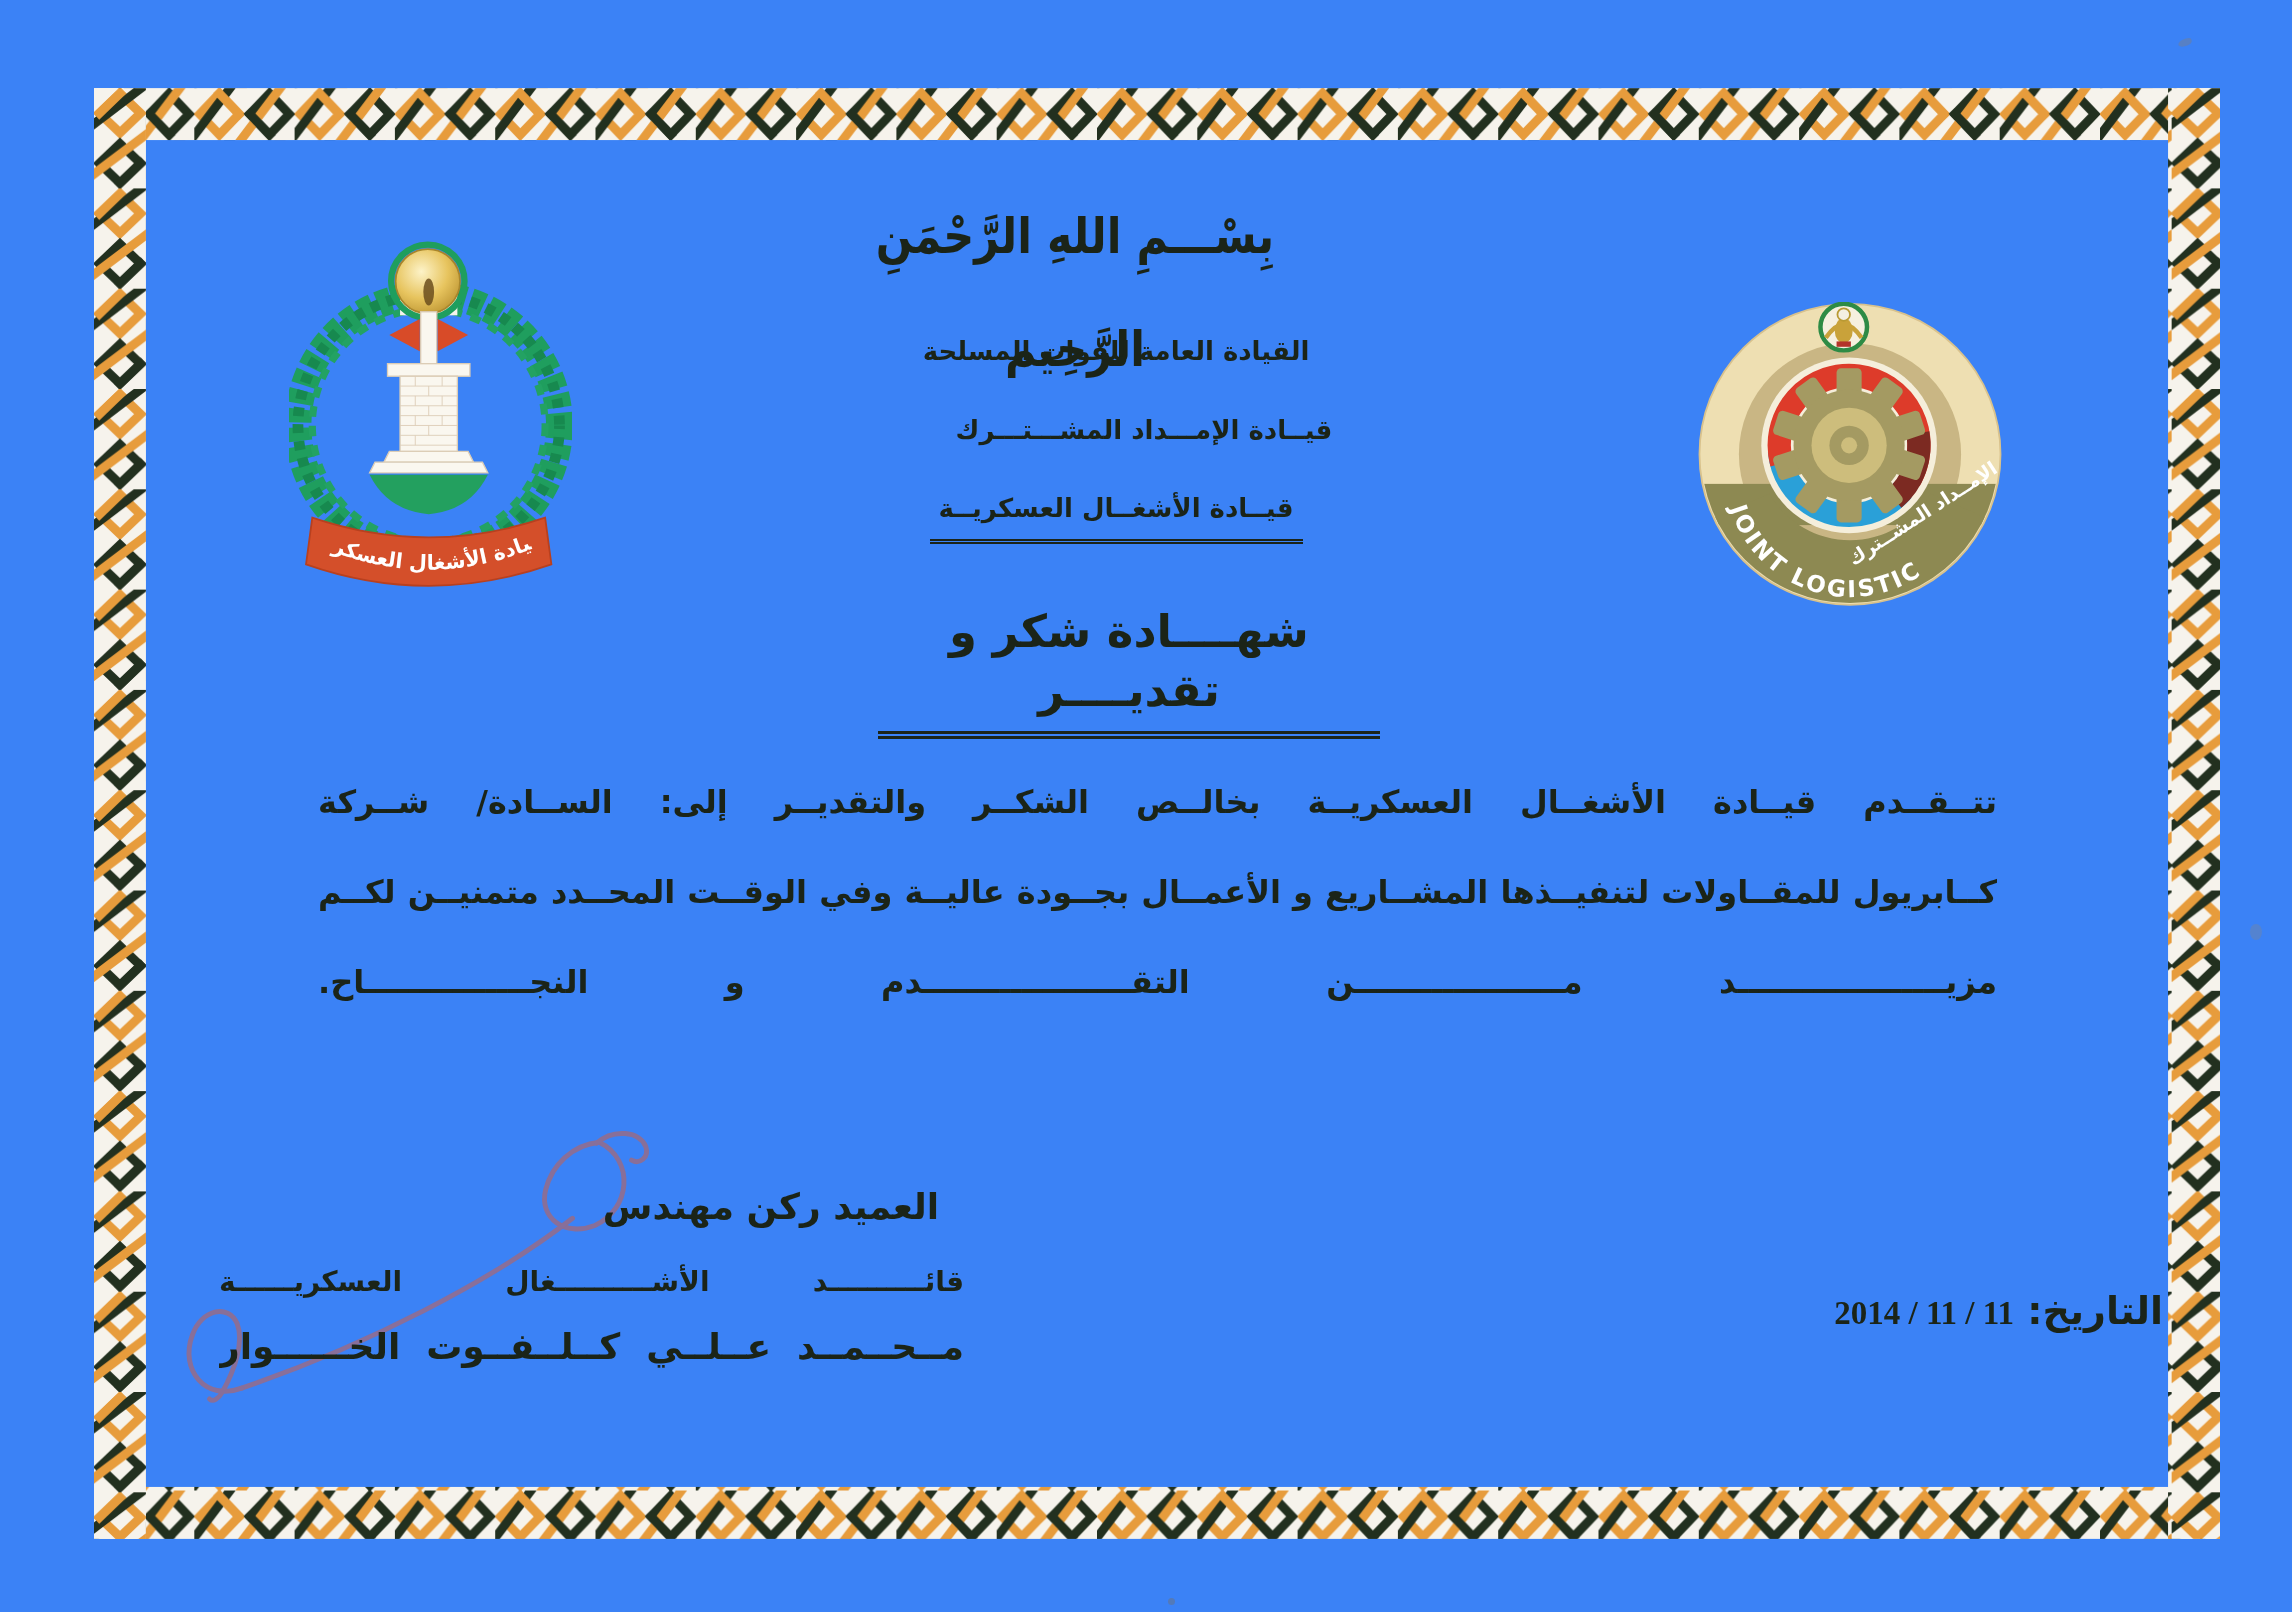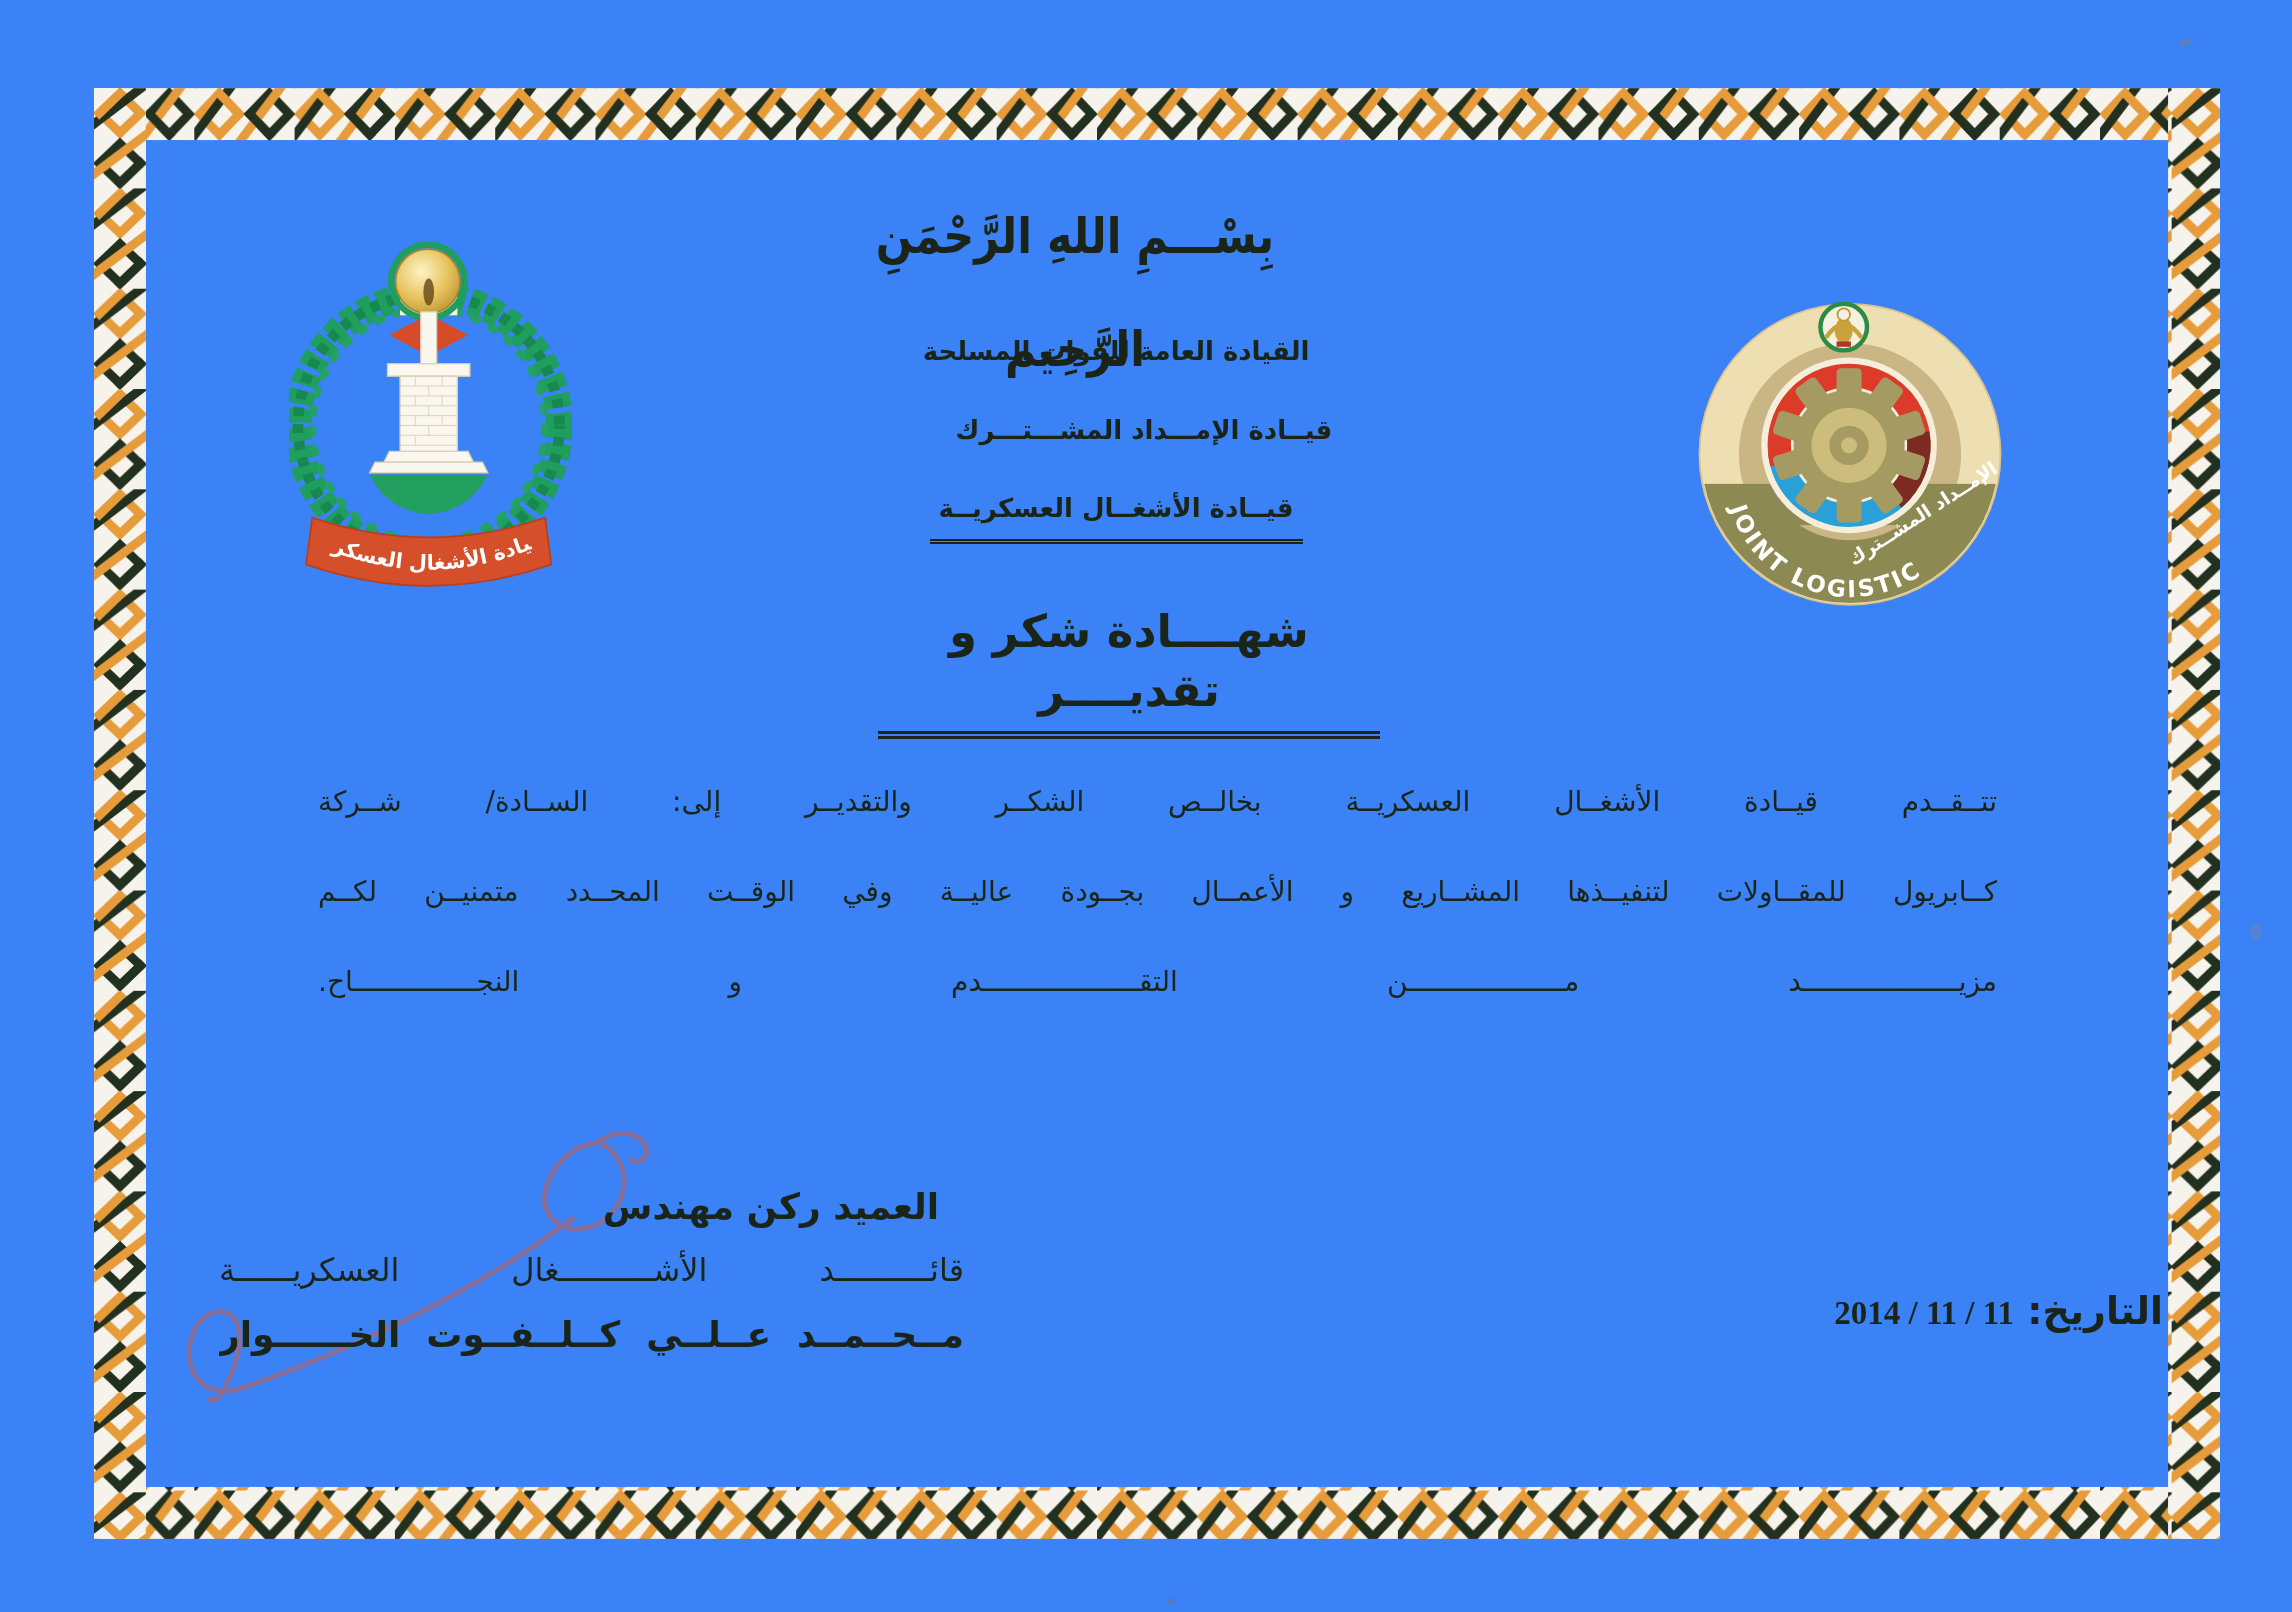--- a/index.html
+++ b/index.html
@@ -30,29 +30,29 @@
   .h3 span{display:inline-block;padding:0 9px 7.2px;border-bottom:5.4px double #1b2418;}
 
   .title-row{left:878px;top:602px;width:502px;text-align:center;direction:rtl;}
   .title-row span{
     display:inline-block;font-weight:bold;font-size:45px;line-height:59px;
     padding:0 16px 10.7px;border-bottom:8px double #1b2418;
   }
 
   .body-block{left:318px;top:757px;width:1679px;direction:rtl;}
   .body-line{
-    height:90px;line-height:90px;font-weight:normal;font-size:28px;
+    height:90px;line-height:90px;font-weight:bold;font-size:32px;
     white-space:nowrap;overflow:hidden;
     text-align:justify;text-align-last:justify;
   }
 
   
   .sig-block{left:219px;top:1182px;width:745px;direction:rtl;}
   .sig-rank{font-weight:bold;font-size:36px;line-height:50px;text-align:right;padding-left:0;padding-right:25px;}
-  .sig-pos{margin-top:13px;font-weight:normal;font-size:32px;line-height:50px;
+  .sig-pos{margin-top:25px;font-weight:bold;font-size:28px;line-height:50px;
     white-space:nowrap;overflow:hidden;text-align:justify;text-align-last:justify;}
   .sig-name{margin-top:15px;font-weight:bold;font-size:36px;line-height:50px;
     white-space:nowrap;overflow:hidden;text-align:justify;text-align-last:justify;}
 
   
   .date-row{left:1742px;top:1284px;width:421px;direction:rtl;text-align:right;
     font-weight:bold;font-size:38px;line-height:54px;padding-right:0;}
   .date-row .val{
     font-family:"Liberation Serif", serif;font-size:33px;font-weight:bold;
     letter-spacing:0.9px;padding-left:5.4px;

